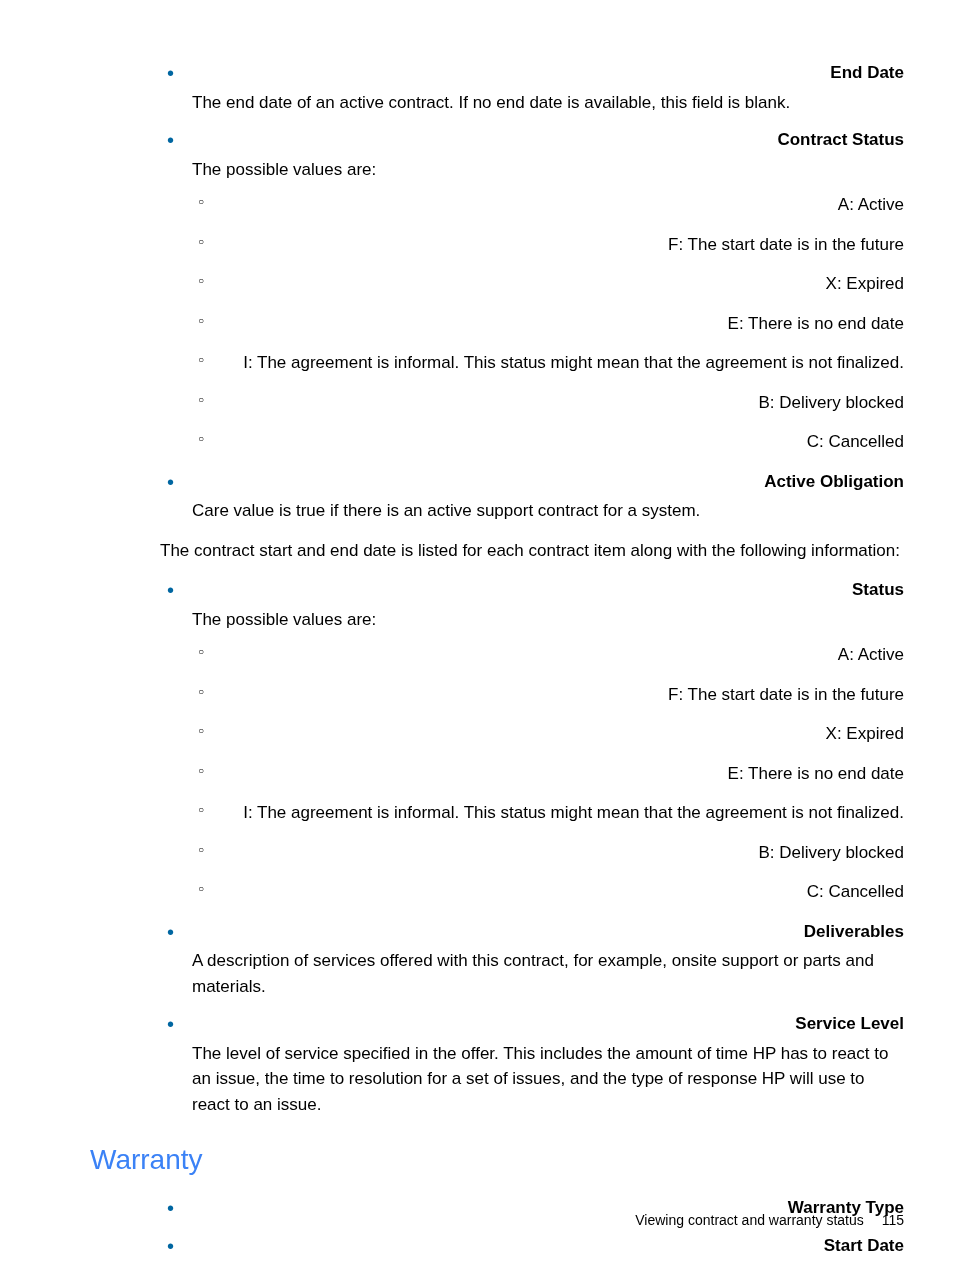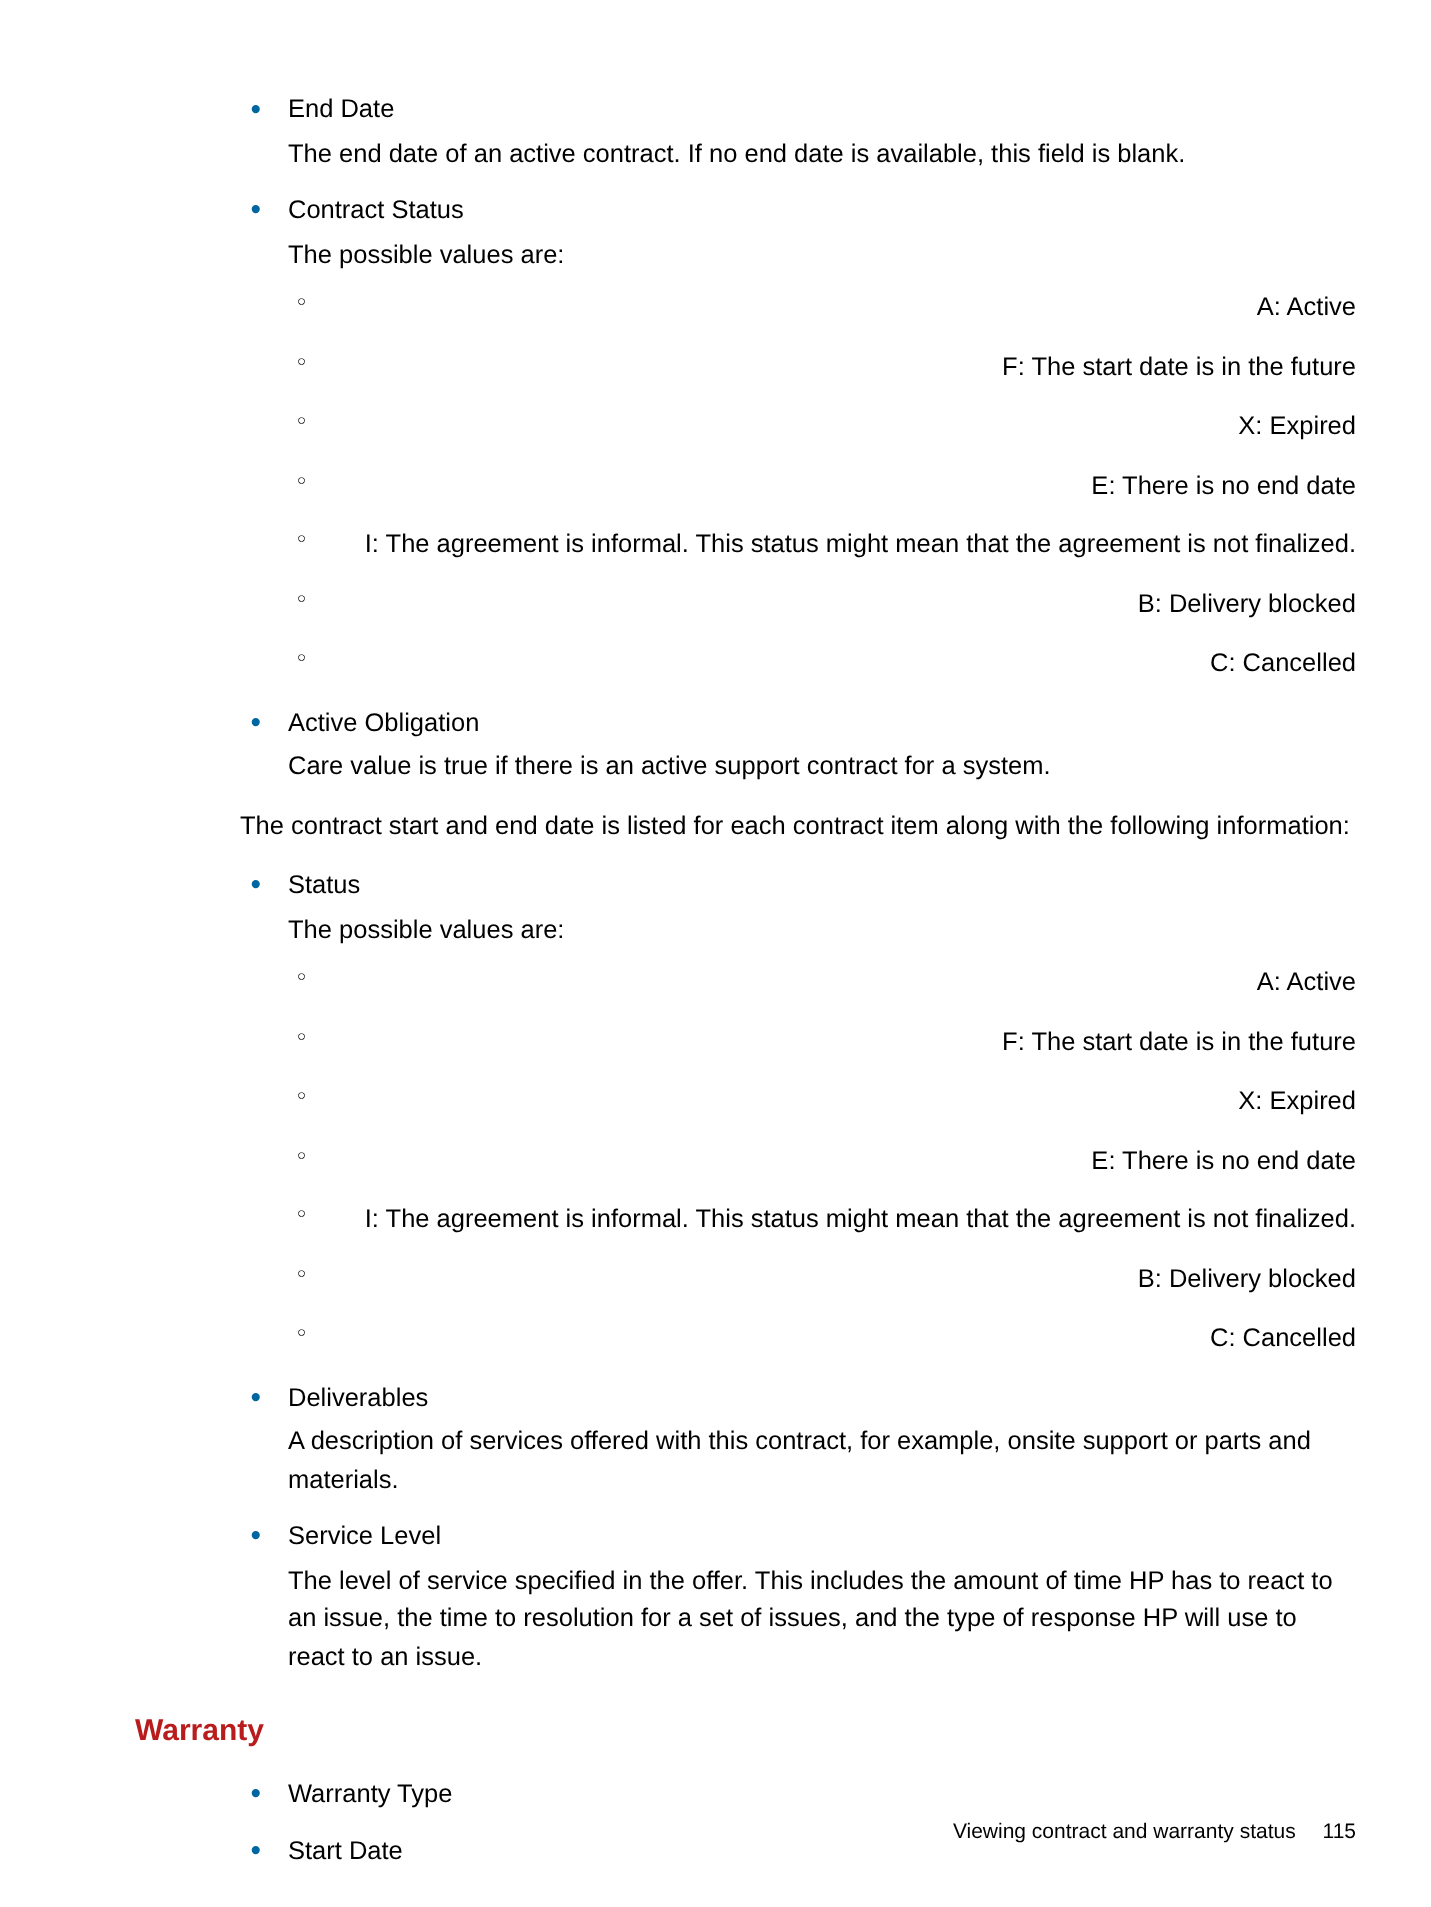--- a/index.html
+++ b/index.html
@@ -33,22 +33,23 @@
     ul.bullet-list > li::before {
       content: "•";
       position: absolute;
       left: 7px;
       top: 0;
       color: #0066a1;
       font-size: 20px;
       line-height: 1.3;
     }
     .term-title {
-      font-weight: normal;
+      font-weight: bold;
       margin-bottom: 4px;
+      text-align: right;
     }
     .term-desc {
       margin-bottom: 10px;
     }
     ul.circle-list {
       list-style: none;
       padding-left: 0;
       margin-top: 10px;
       text-align: right;
     }
@@ -63,23 +64,23 @@
       left: 6px;
       top: 2px;
       font-size: 10px;
       color: #000;
     }
     .paragraph {
       margin: 14px 0;
       padding-left: 0;
     }
     .section-heading {
-      color: #b91c1c;
-      font-size: 20px;
-      font-weight: bold;
+      color: #3b82f6;
+      font-size: 28px;
+      font-weight: normal;
       margin: 22px 0 14px -70px;
     }
     .bold-inline {
       font-weight: normal;
     }
     .footer {
       position: absolute;
       bottom: 40px;
       right: 50px;
       font-size: 14px;

